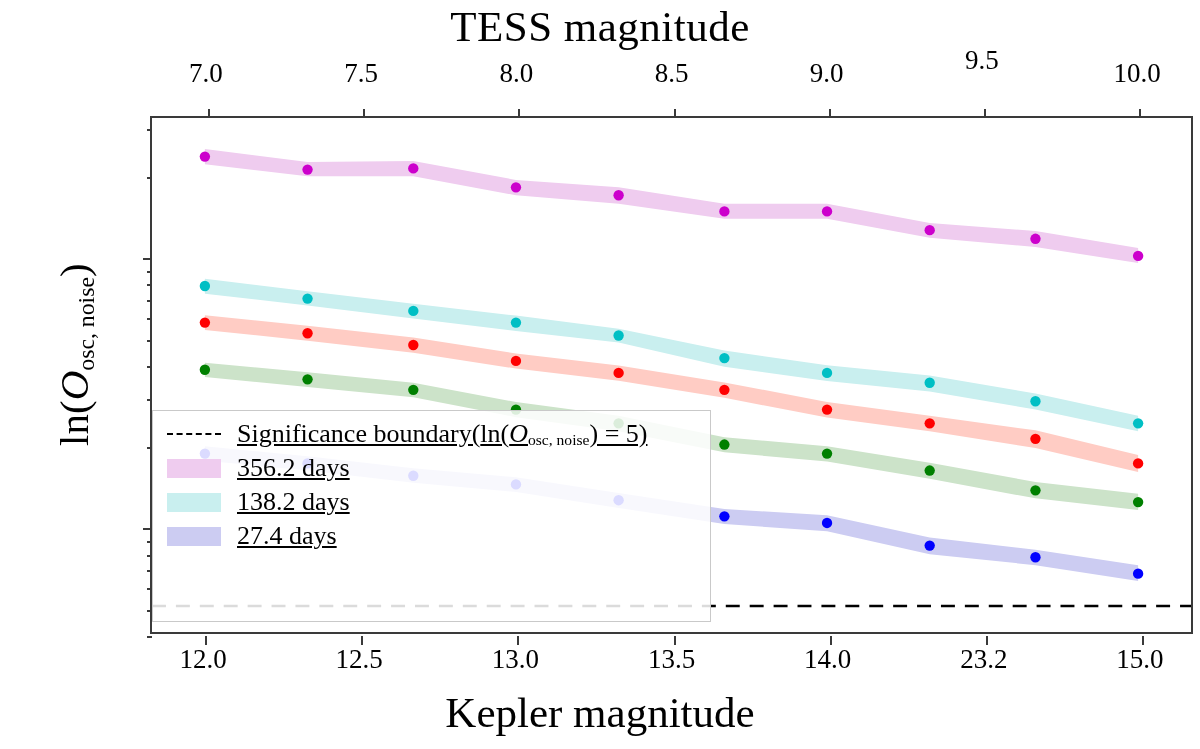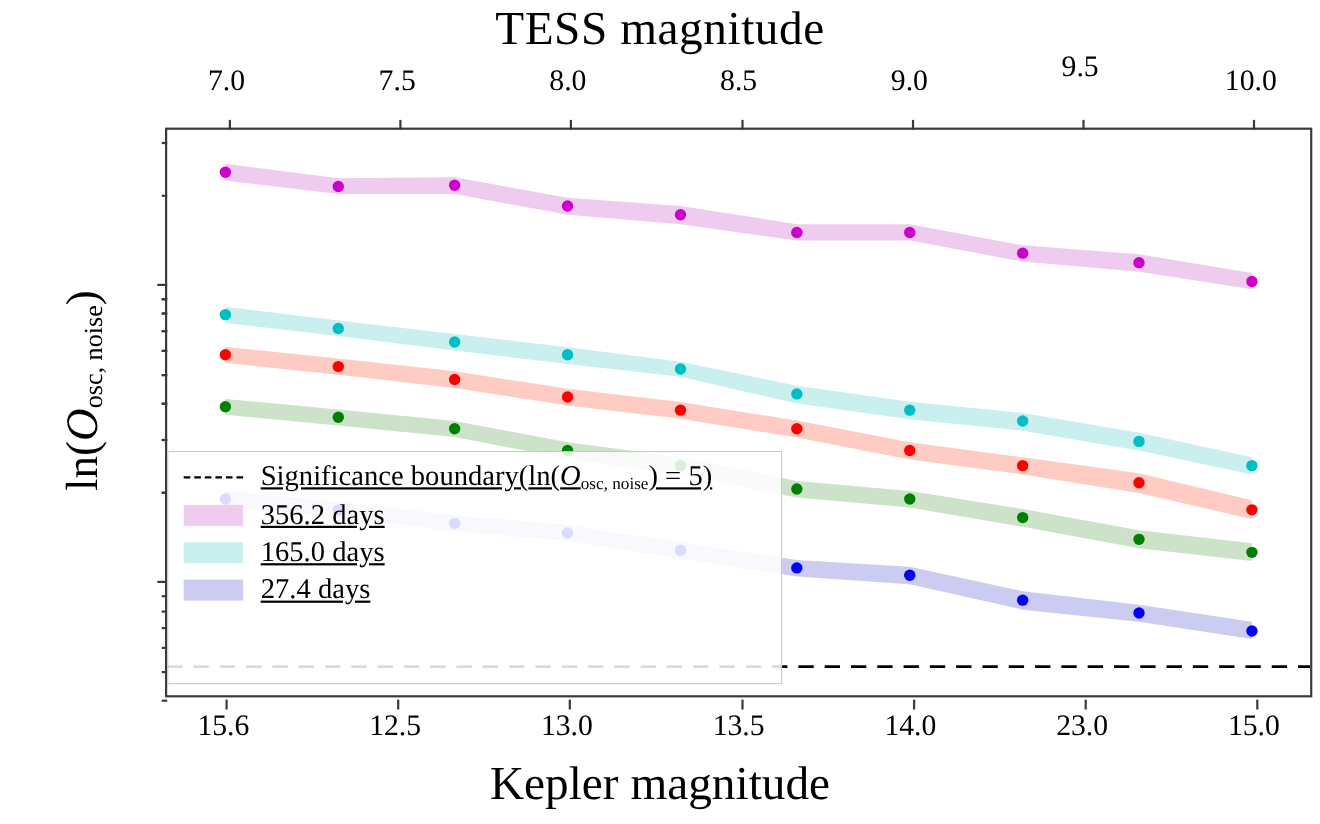--- a/index.html
+++ b/index.html
@@ -126,26 +126,26 @@
   <div id="top-tick-labels">
       <div class="tick-label" style="left: 205.875px; top: 58px;">7.0</div>
       <div class="tick-label" style="left: 361.083px; top: 58px;">7.5</div>
       <div class="tick-label" style="left: 516.292px; top: 58px;">8.0</div>
       <div class="tick-label" style="left: 671.5px; top: 58px;">8.5</div>
       <div class="tick-label" style="left: 826.708px; top: 58px;">9.0</div>
       <div class="tick-label" style="left: 981.917px; top: 45px;">9.5</div>
       <div class="tick-label" style="left: 1137.12px; top: 58px;">10.0</div>
     </div>
   <div id="bottom-tick-labels">
-      <div class="tick-label" style="left: 203.087px; top: 644px;">15.6</div>
+      <div class="tick-label" style="left: 203.087px; top: 644px;">12.0</div>
       <div class="tick-label" style="left: 359.225px; top: 644px;">12.5</div>
       <div class="tick-label" style="left: 515.362px; top: 644px;">13.0</div>
       <div class="tick-label" style="left: 671.5px; top: 644px;">13.5</div>
       <div class="tick-label" style="left: 827.638px; top: 644px;">14.0</div>
-      <div class="tick-label" style="left: 983.775px; top: 644px;">23.0</div>
+      <div class="tick-label" style="left: 983.775px; top: 644px;">23.2</div>
       <div class="tick-label" style="left: 1139.91px; top: 644px;">15.0</div>
     </div>
   <div id="y-tick-labels">
       <div class="ytick-label" style="right: 1064px; top: 256.15px;"><span>10</span><sup>2</sup></div>
       <div class="ytick-label" style="right: 1064px; top: 526.44px;"><span>10</span><sup>1</sup></div>
     </div>
 
   <div id="plot">
     <svg id="plot-svg" viewBox="0 0 1043 518" preserveAspectRatio="none">
       <g id="bands-group">
@@ -266,21 +266,21 @@
         <div class="legend-row">
           <span class="legend-key">
             <span class="legend-patch" style="background: rgb(239, 204, 239);"></span>
           </span>
           <span class="legend-text">356.2 days</span>
         </div>
         <div class="legend-row">
           <span class="legend-key">
             <span class="legend-patch" style="background: rgb(201, 239, 239);"></span>
           </span>
-          <span class="legend-text">165.0 days</span>
+          <span class="legend-text">138.2 days</span>
         </div>
         <div class="legend-row">
           <span class="legend-key">
             <span class="legend-patch" style="background: rgb(204, 204, 242);"></span>
           </span>
           <span class="legend-text">27.4 days</span>
         </div>
       </div>
   </div>
 

